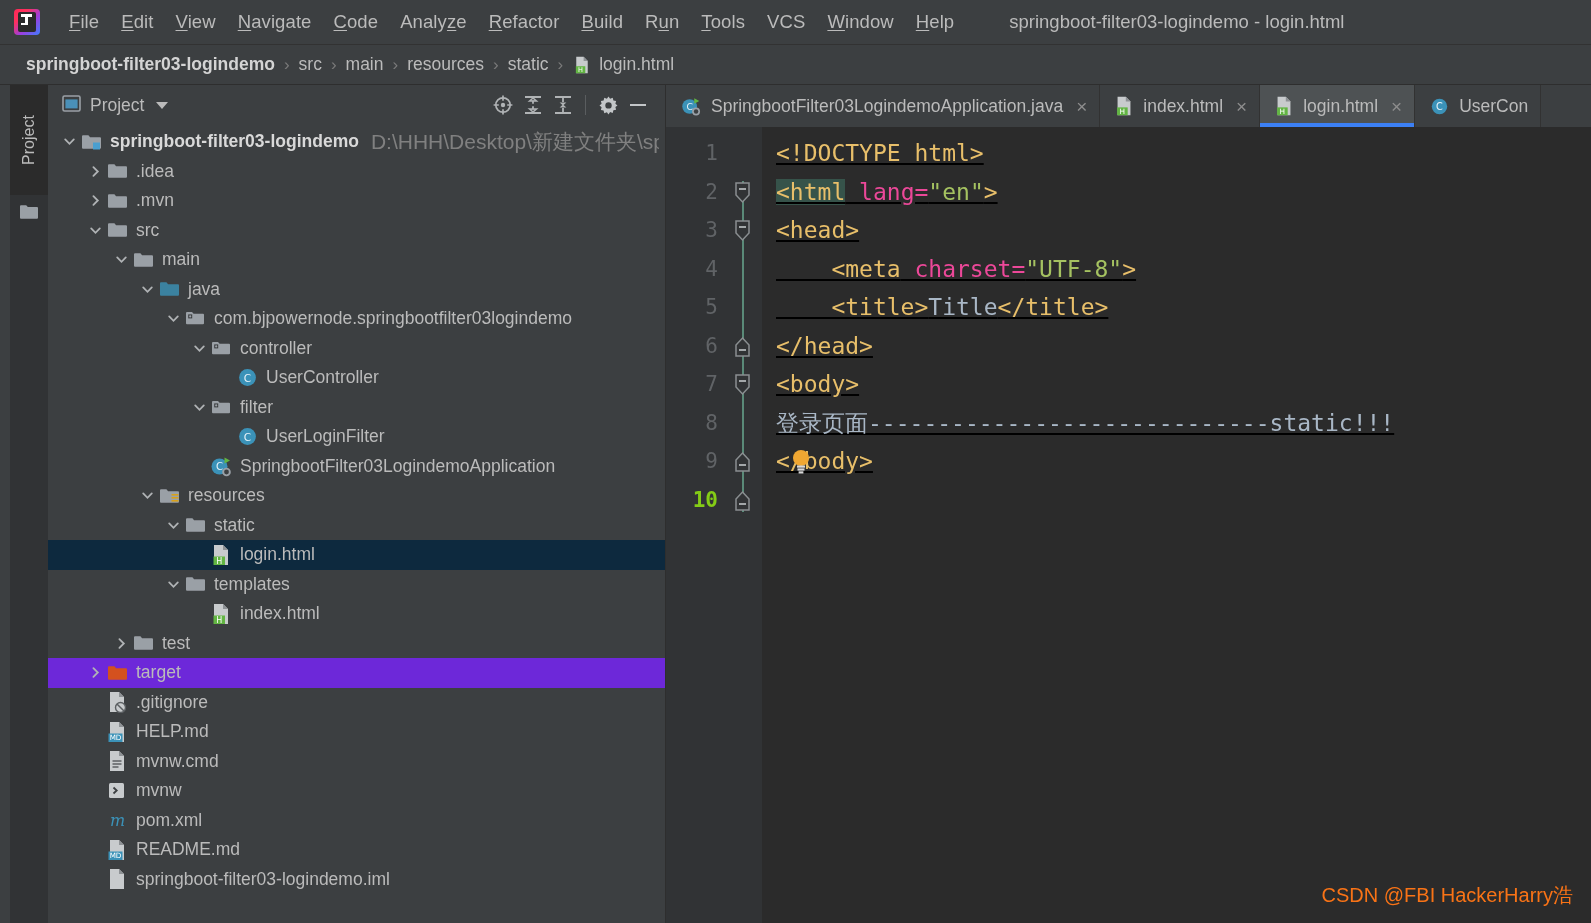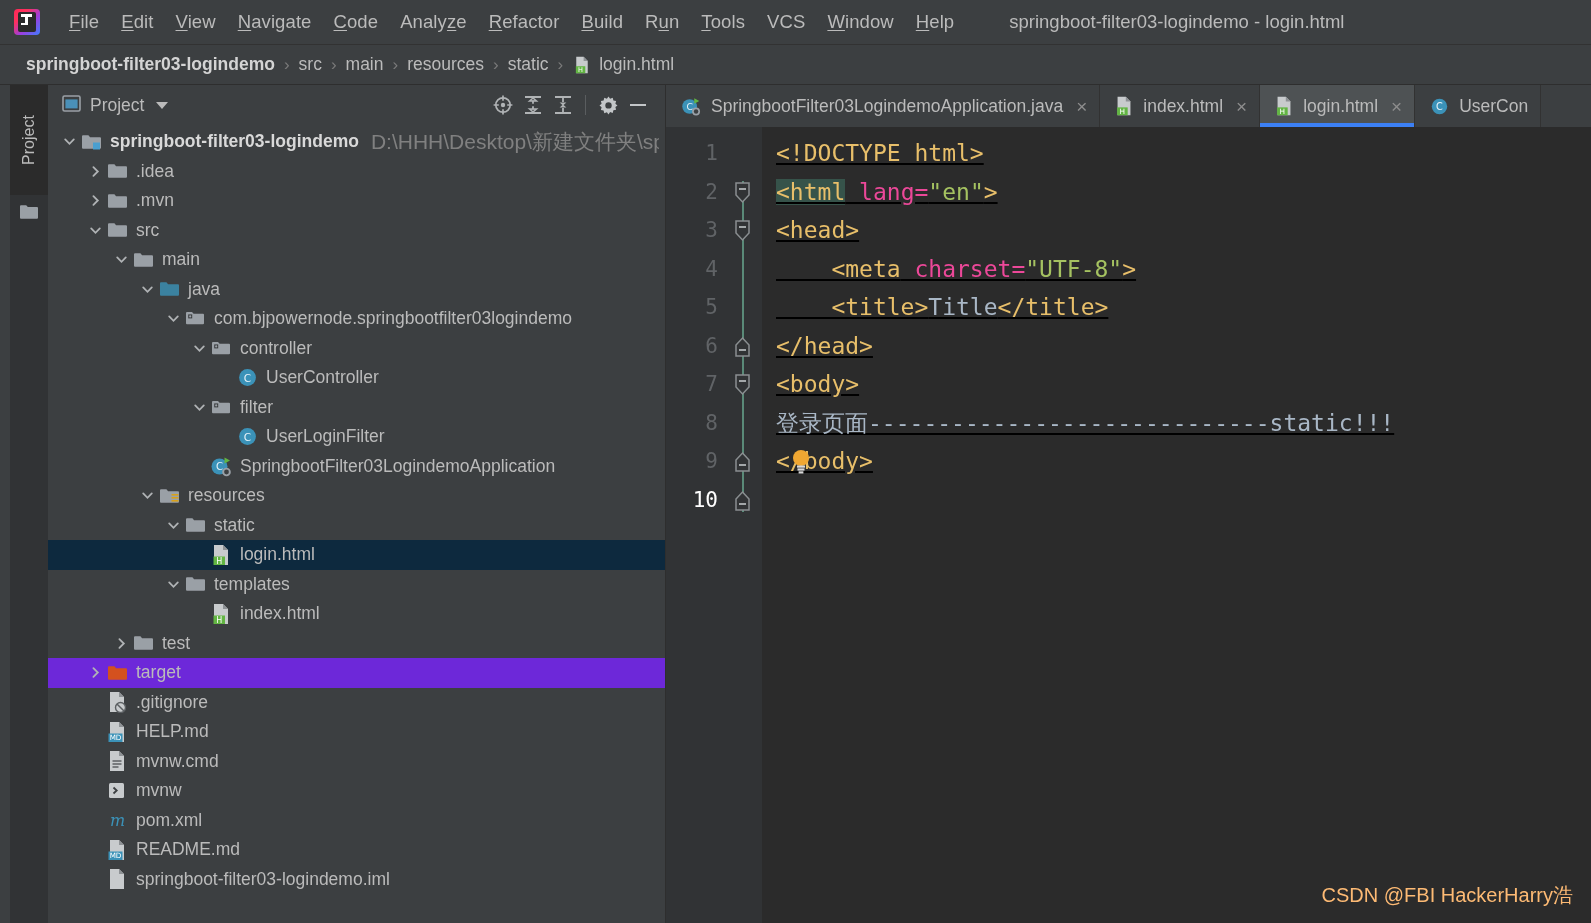--- a/index.html
+++ b/index.html
@@ -144,21 +144,21 @@
   .editor-area { flex:1 1 auto; display: flex; background: #2b2b2b; min-height:0; position:relative;}
   .gutter {
     width: 96px; flex: 0 0 96px; background: #313335;
     position: relative; padding-top: 7px;
   }
   .gline {
     height: 38.5px; color: #606366; font-size: 21px; text-align: right;
     padding-right: 44px; font-family: "DejaVu Sans Mono", monospace;
     line-height: 38.5px;
   }
-  .gline.cur { color: #ffffff; }
+  .gline.cur { color: #84cc16; font-weight: bold; }
   .foldcol { position: absolute; right: 0; top: 7px; width: 38px; height: 100%; }
   .foldline {
     position:absolute; left: 18px; width: 2px; background: #5a8a78;
   }
   .foldmark { position:absolute; left: 9px; }
 
   .code {
     flex: 1 1 auto; padding: 7px 0 0 14px; position: relative;
     font-family: "DejaVu Sans Mono", monospace; font-size: 23px;
     line-height: 38.5px; overflow: hidden;
@@ -167,21 +167,21 @@
   .tag { color: #e8bf6a; }
   .attr { color: #ec4899; }
   .val { color: #a5c261; }
   .txt { color: #a9b7c6; }
   .hl { background: #36534a; }
   .bulb {
     position: absolute; left: 14px; top: 6px; width: 22px; height: 26px;
   }
   .watermark {
     position: absolute; right: 18px; bottom: 14px;
-    color: #fdba74; font-size: 20px; font-family: "Liberation Sans", sans-serif;
+    color: #f97316; font-size: 20px; font-family: "Liberation Sans", sans-serif;
     white-space: nowrap;
   }
 </style>
 </head>
 <body>
 
 <div class="app">
 
   <div class="menubar">
     <div class="ij-logo">

